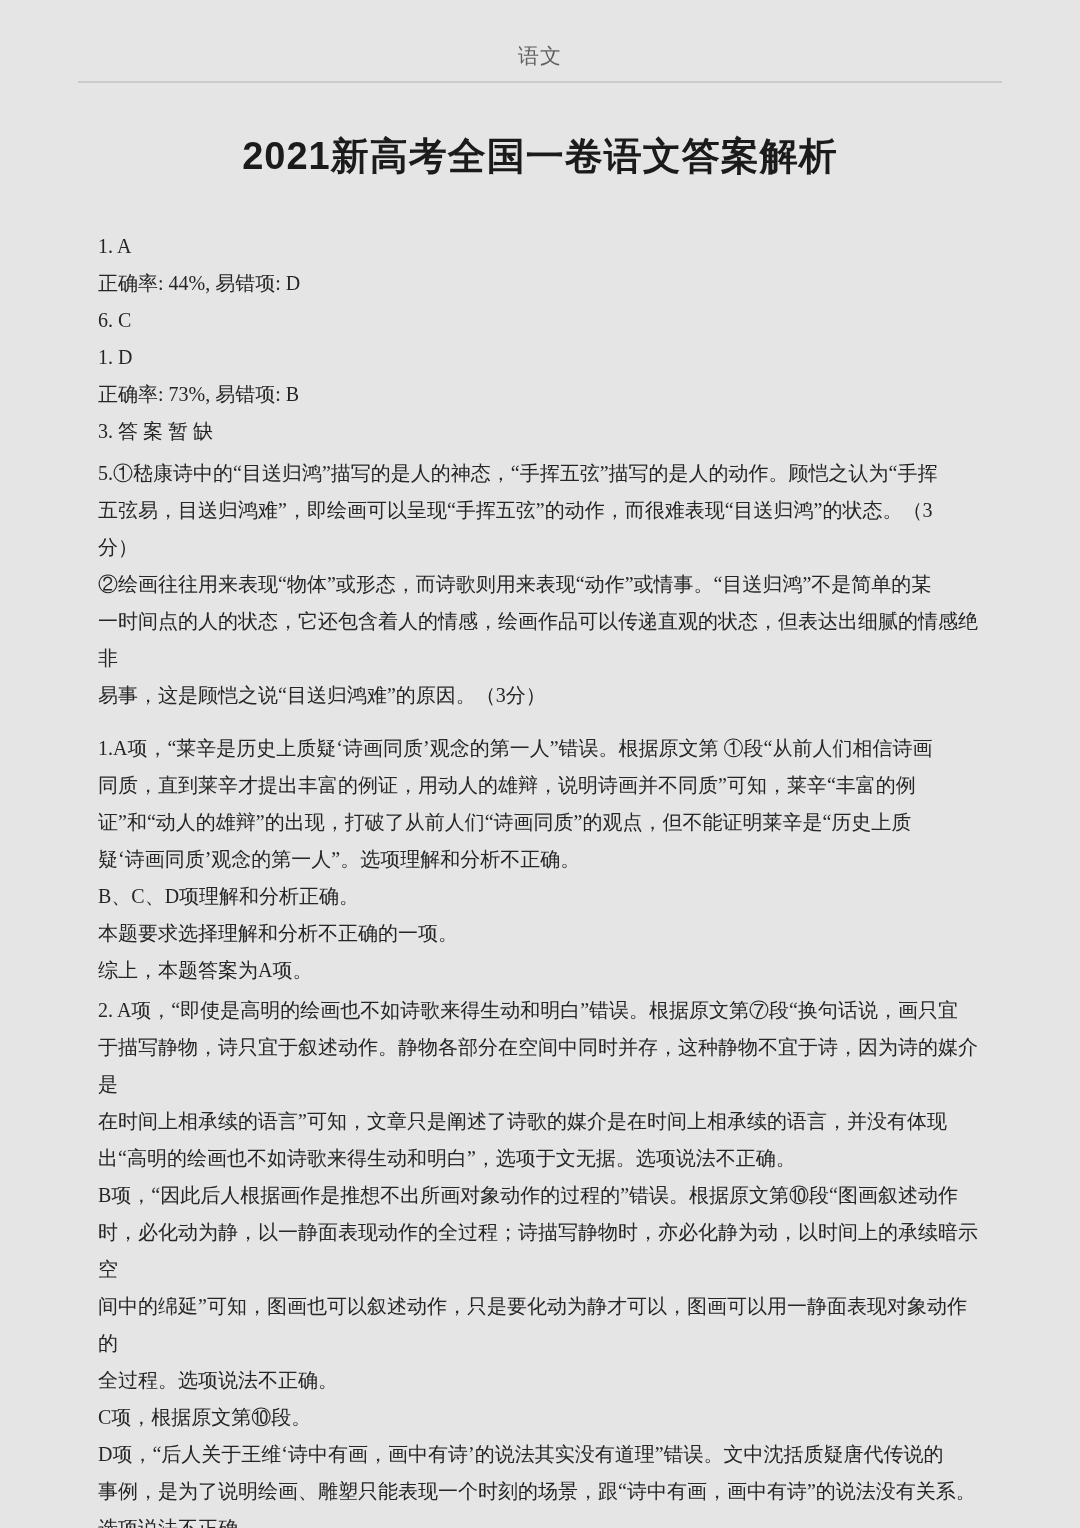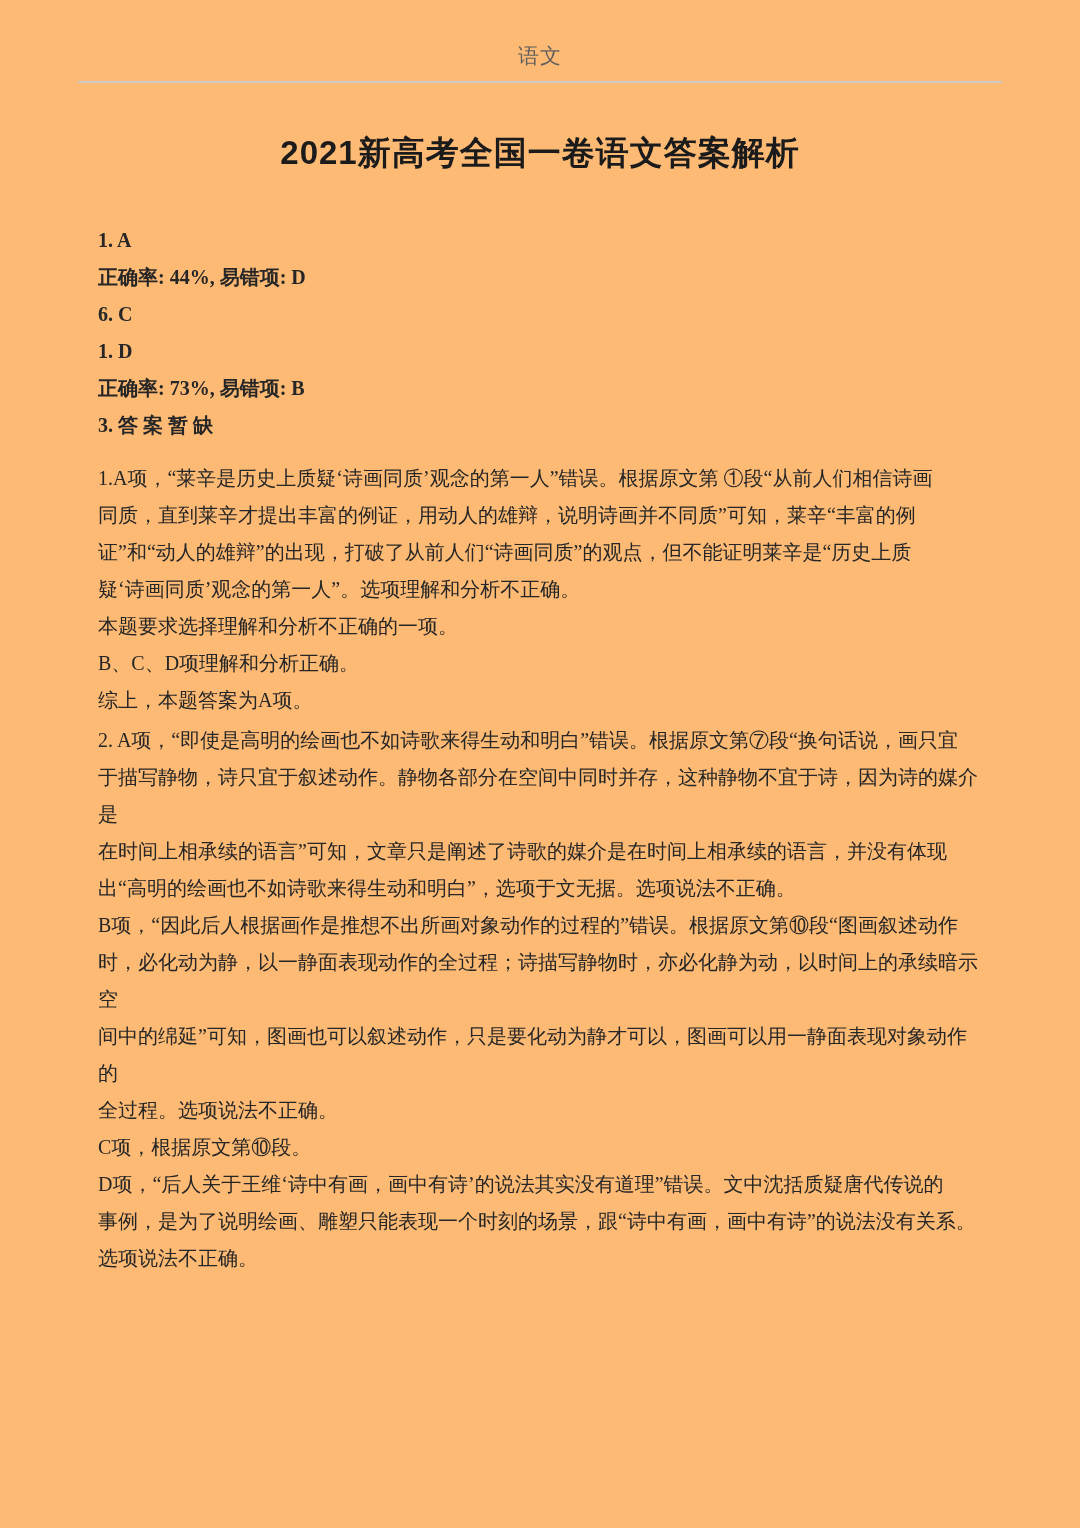--- a/index.html
+++ b/index.html
@@ -1,21 +1,21 @@
 <!DOCTYPE html>
 <html lang="zh"><head>
 <meta charset="utf-8">
 <style>
   html, body { margin: 0; padding: 0; }
   body { background: #ffffff; }
   .page {
     position: relative;
     width: 1080px;
     height: 1528px;
-    background: #fdba74;
+    background: #e5e5e5;
     overflow: hidden;
     color: #262626;
   }
   .page-header {
     padding-top: 42px;
     text-align: center;
     font-family: "Liberation Sans", "DejaVu Sans", sans-serif;
     font-size: 21px;
     color: #5f5f5f;
     letter-spacing: 1px;
@@ -24,34 +24,34 @@
     width: 924px;
     height: 2px;
     background: #cbcbcb;
     margin: 11px auto 0 auto;
   }
   .doc-title {
     margin: 48px 0 0 0;
     text-align: center;
     font-family: "Liberation Sans", "DejaVu Sans", sans-serif;
     font-weight: 700;
-    font-size: 33px;
+    font-size: 38px;
     color: #1b1b1b;
     letter-spacing: 1px;
   }
   .content {
     padding: 0 98px;
     font-family: "Liberation Serif", "DejaVu Serif", serif;
     font-size: 20px;
     line-height: 37px;
     color: #262626;
     text-align: left;
   }
   .answers { margin-top: 46px; }
-  .answer-line, .answer-stat { line-height: 37px; font-weight: bold; }
+  .answer-line, .answer-stat { line-height: 37px; }
   .para { white-space: pre-line; margin: 0; }
   .gap-sm { margin-top: 3px; }
   .gap-md { margin-top: 5px; }
   .gap-lg { margin-top: 16px; font-family: Liberation Serif, serif; }
 </style>
 </head>
 <body>
 
 <div class="page">
 
@@ -64,28 +64,36 @@
 
     <div class="answers">
       <div class="answer-line">1. A</div>
       <div class="answer-stat">正确率: 44%, 易错项: D</div>
       <div class="answer-line">6. C</div>
       <div class="answer-line">1. D</div>
       <div class="answer-stat">正确率: 73%, 易错项: B</div>
       <div class="answer-line">3. 答 案 暂 缺</div>
     </div>
 
+    <section>
+      <p class="para gap-md">5.①嵇康诗中的“目送归鸿”描写的是人的神态，“手挥五弦”描写的是人的动作。顾恺之认为“手挥
+五弦易，目送归鸿难”，即绘画可以呈现“手挥五弦”的动作，而很难表现“目送归鸿”的状态。（3
+分）</p>
+      <p class="para">②绘画往往用来表现“物体”或形态，而诗歌则用来表现“动作”或情事。“目送归鸿”不是简单的某
+一时间点的人的状态，它还包含着人的情感，绘画作品可以传递直观的状态，但表达出细腻的情感绝非
+易事，这是顾恺之说“目送归鸿难”的原因。（3分）</p>
+    </section>
 
     <section>
       <p class="para gap-lg">1.A项，“莱辛是历史上质疑‘诗画同质’观念的第一人”错误。根据原文第 ①段“从前人们相信诗画
 同质，直到莱辛才提出丰富的例证，用动人的雄辩，说明诗画并不同质”可知，莱辛“丰富的例
 证”和“动人的雄辩”的出现，打破了从前人们“诗画同质”的观点，但不能证明莱辛是“历史上质
 疑‘诗画同质’观念的第一人”。选项理解和分析不正确。</p>
+      <p class="para">B、C、D项理解和分析正确。</p>
       <p class="para">本题要求选择理解和分析不正确的一项。</p>
-      <p class="para">B、C、D项理解和分析正确。</p>
       <p class="para">综上，本题答案为A项。</p>
     </section>
 
     <section>
       <p class="para gap-sm">2. A项，“即使是高明的绘画也不如诗歌来得生动和明白”错误。根据原文第⑦段“换句话说，画只宜
 于描写静物，诗只宜于叙述动作。静物各部分在空间中同时并存，这种静物不宜于诗，因为诗的媒介是
 在时间上相承续的语言”可知，文章只是阐述了诗歌的媒介是在时间上相承续的语言，并没有体现
 出“高明的绘画也不如诗歌来得生动和明白”，选项于文无据。选项说法不正确。</p>
       <p class="para">B项，“因此后人根据画作是推想不出所画对象动作的过程的”错误。根据原文第⑩段“图画叙述动作
 时，必化动为静，以一静面表现动作的全过程；诗描写静物时，亦必化静为动，以时间上的承续暗示空

